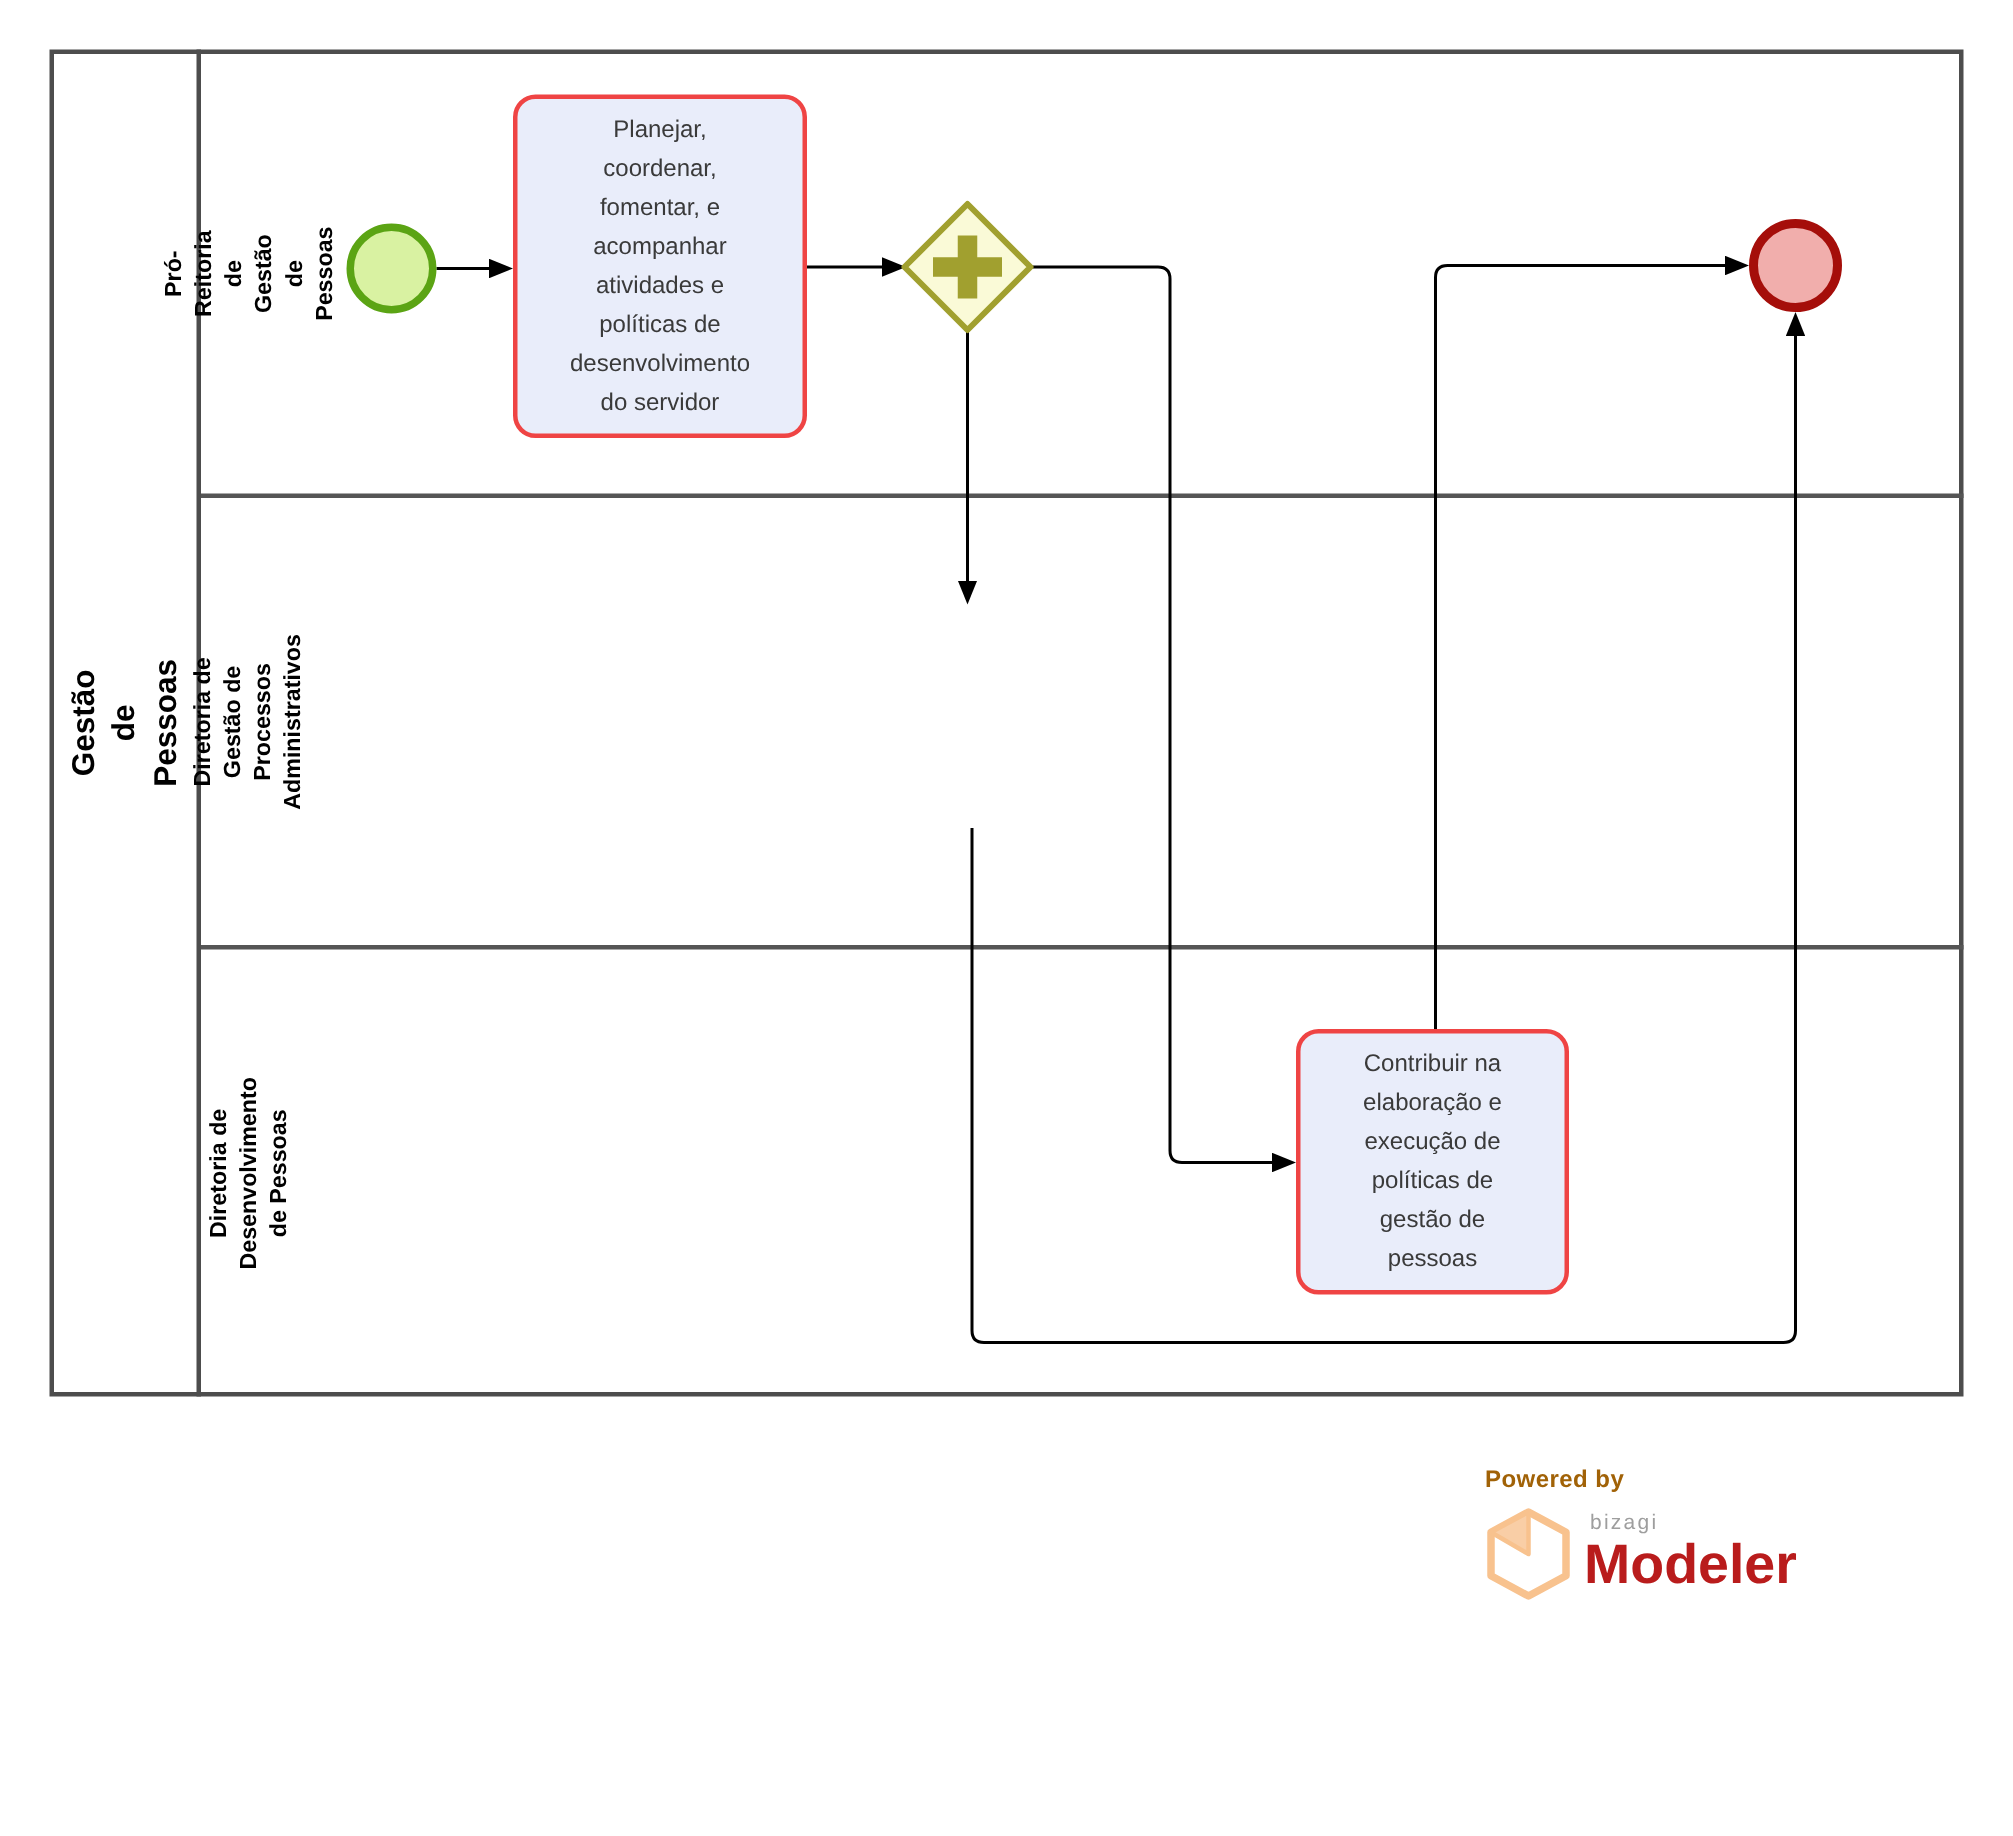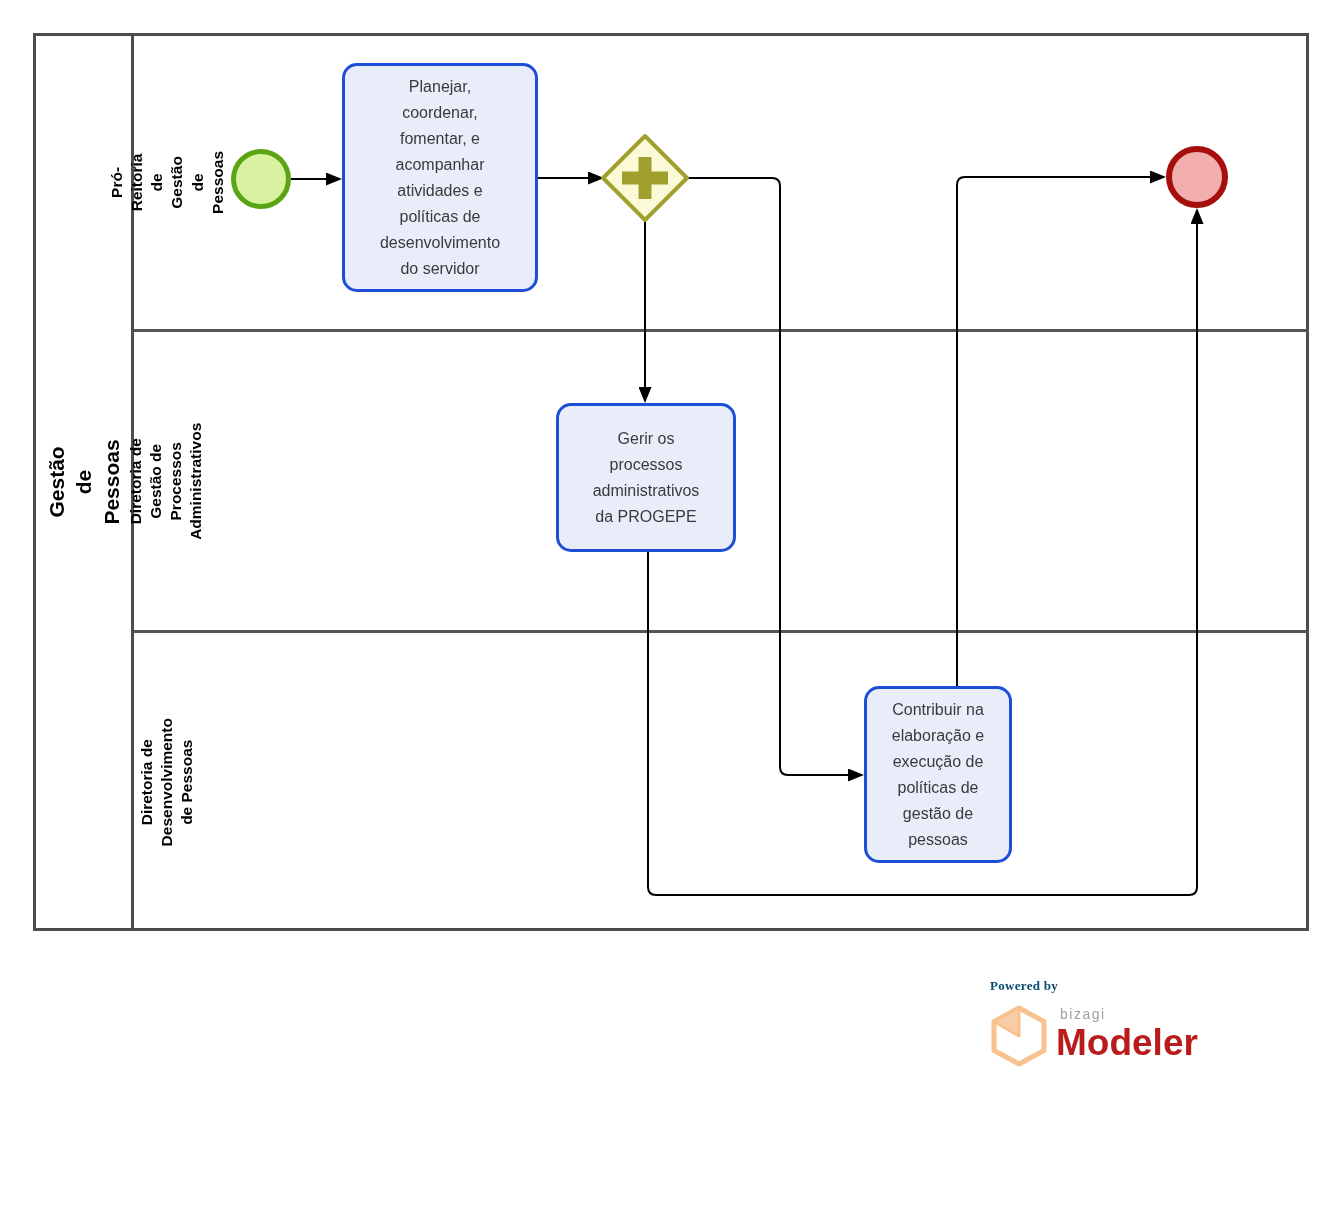--- a/index.html
+++ b/index.html
@@ -33,36 +33,36 @@
   .lane1 { top:36px;  height:293px; }
   .lane2 { top:332px; height:298px; }
   .lane3 { top:633px; height:298px; }
 
   
   .flows { position:absolute; left:0; top:0; pointer-events:none; }
 
   
   .task {
     position:absolute; box-sizing:border-box;
-    border:3px solid #1d4ed8; border-radius:15px; background:#e9edfa;
+    border:3px solid #ef4444; border-radius:15px; background:#e9edfa;
     display:flex; align-items:center; justify-content:center;
     text-align:center; white-space:pre-line;
     font-size:16px; line-height:26px; color:#3a3a3a;
   }
   .task1 { left:342px; top:63px;  width:196px; height:229px; }
   .task2 { left:556px; top:403px; width:180px; height:149px; }
-  .task3 { left:864px; top:686px; width:148px; height:177px; }
+  .task3 { left:864px; top:686px; width:182px; height:177px; }
 
   .event { position:absolute; border-radius:50%; box-sizing:border-box; }
   .event-start { left:231px; top:149px; width:60px; height:60px; border:5px solid #5ba414; background:#d9f2a2; }
   .event-end   { left:1166px; top:146px; width:62px; height:62px; border:6px solid #a50e0a; background:#f1aeac; }
 
   
   .logo { position:absolute; left:988px; top:978px; width:270px; height:104px; }
-  .powered { position:absolute; left:2px; top:0; font-size:13px; font-weight:bold; color:#0c4a6e; letter-spacing:.3px;font-family:Liberation Serif, serif; }
+  .powered { position:absolute; left:2px; top:0; font-size:16px; font-weight:bold; color:#a16207; letter-spacing:.3px; }
   .hex { position:absolute; left:2px; top:27px; }
   .bizagi { position:absolute; left:72px; top:28px; font-size:14px; color:#9e9e9e; letter-spacing:1.5px; }
   .modeler { position:absolute; left:68px; top:44px; font-size:37px; font-weight:bold; color:#b91c1c; }
 </style>
 </head>
 <body>
 
 <div class="canvas">
 
   <div class="pool-outline"></div>
@@ -107,24 +107,20 @@
   </svg>
 
   <div class="task task1">Planejar,
 coordenar,
 fomentar, e
 acompanhar
 atividades e
 políticas de
 desenvolvimento
 do servidor</div>
-  <div class="task task2">Gerir os
-processos
-administrativos
-da PROGEPE</div>
   <div class="task task3">Contribuir na
 elaboração e
 execução de
 políticas de
 gestão de
 pessoas</div>
 
   <div class="event event-start"></div>
   <div class="event event-end"></div>
 

